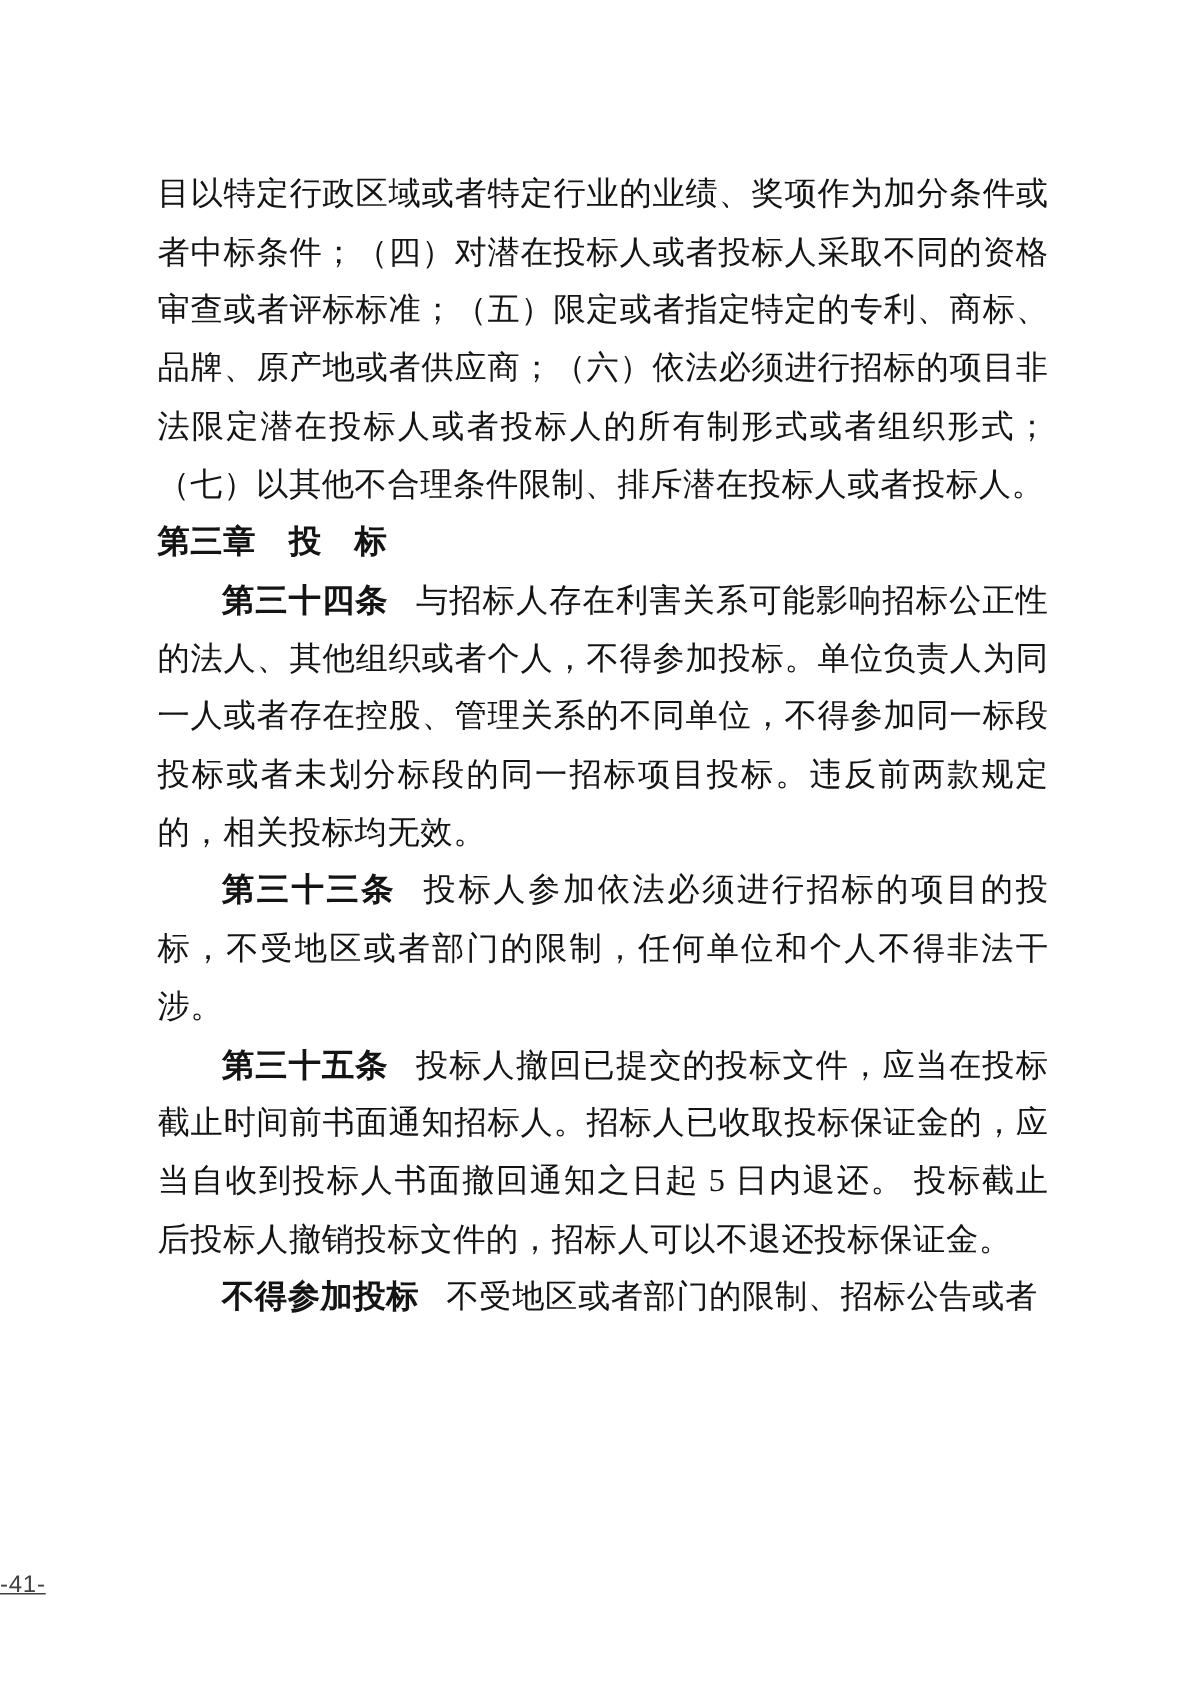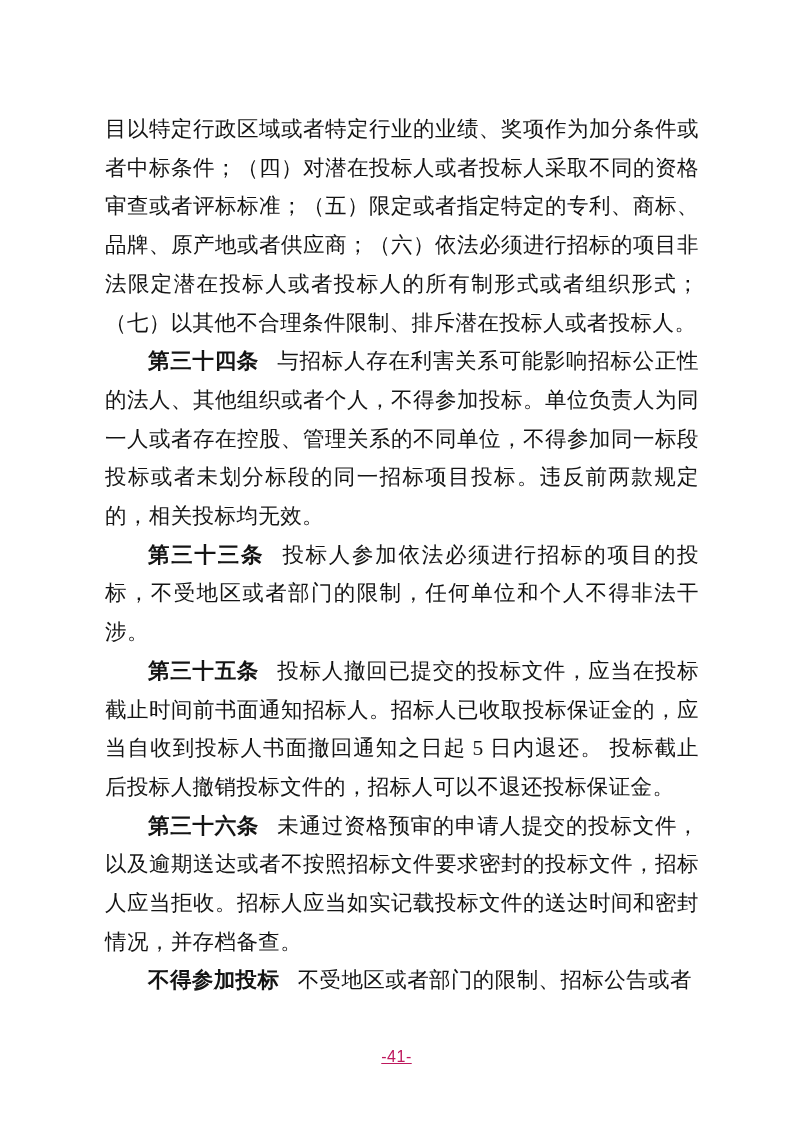--- a/index.html
+++ b/index.html
@@ -47,52 +47,50 @@
   }
   .art-num {
     font-weight: 700;
     margin-right: 0.85em;
   }
   .page-number {
     position: absolute;
     left: 0;
     right: 0;
     top: 1048px;
-    text-align: center;
+    text-align: left;
     font-family: "Liberation Sans", "DejaVu Sans", sans-serif;
     font-size: 16px;
-    color: #be185d;
+    color: #404040;
     letter-spacing: 0.5px;
     text-decoration: underline;
   }
 </style>
 </head>
 <body>
 
 <div class="page">
   <div class="content">
 
     <p class="continuation">目以特定行政区域或者特定行业的业绩、奖项作为加分条件或者中标条件；（四）对潜在投标人或者投标人采取不同的资格审查或者评标标准；（五）限定或者指定特定的专利、商标、品牌、原产地或者供应商；（六）依法必须进行招标的项目非法限定潜在投标人或者投标人的所有制形式或者组织形式；（七）以其他不合理条件限制、排斥潜在投标人或者投标人。</p>
 
+    <p class="chapter-heading">第三章　投　标</p>
 
     <p class="article">
       <span class="art-num">第三十四条</span><span class="art-text">与招标人存在利害关系可能影响招标公正性的法人、其他组织或者个人，不得参加投标。单位负责人为同一人或者存在控股、管理关系的不同单位，不得参加同一标段投标或者未划分标段的同一招标项目投标。违反前两款规定的，相关投标均无效。</span>
     </p>
 
     <p class="article">
       <span class="art-num">第三十三条</span><span class="art-text">投标人参加依法必须进行招标的项目的投标，不受地区或者部门的限制，任何单位和个人不得非法干涉。</span>
     </p>
 
     <p class="article">
       <span class="art-num">第三十五条</span><span class="art-text">投标人撤回已提交的投标文件，应当在投标截止时间前书面通知招标人。招标人已收取投标保证金的，应当自收到投标人书面撤回通知之日起 5 日内退还。 投标截止后投标人撤销投标文件的，招标人可以不退还投标保证金。</span>
     </p>
 
-    <p class="article">
-      <span class="art-num">第三十六条</span><span class="art-text">未通过资格预审的申请人提交的投标文件，以及逾期送达或者不按照招标文件要求密封的投标文件，招标人应当拒收。招标人应当如实记载投标文件的送达时间和密封情况，并存档备查。</span>
-    </p>
 
     <p class="article">
       <span class="art-num">不得参加投标</span><span class="art-text">不受地区或者部门的限制、招标公告或者</span>
     </p>
 
   </div>
 
   <div class="page-number">-41-</div>
 </div>
 

